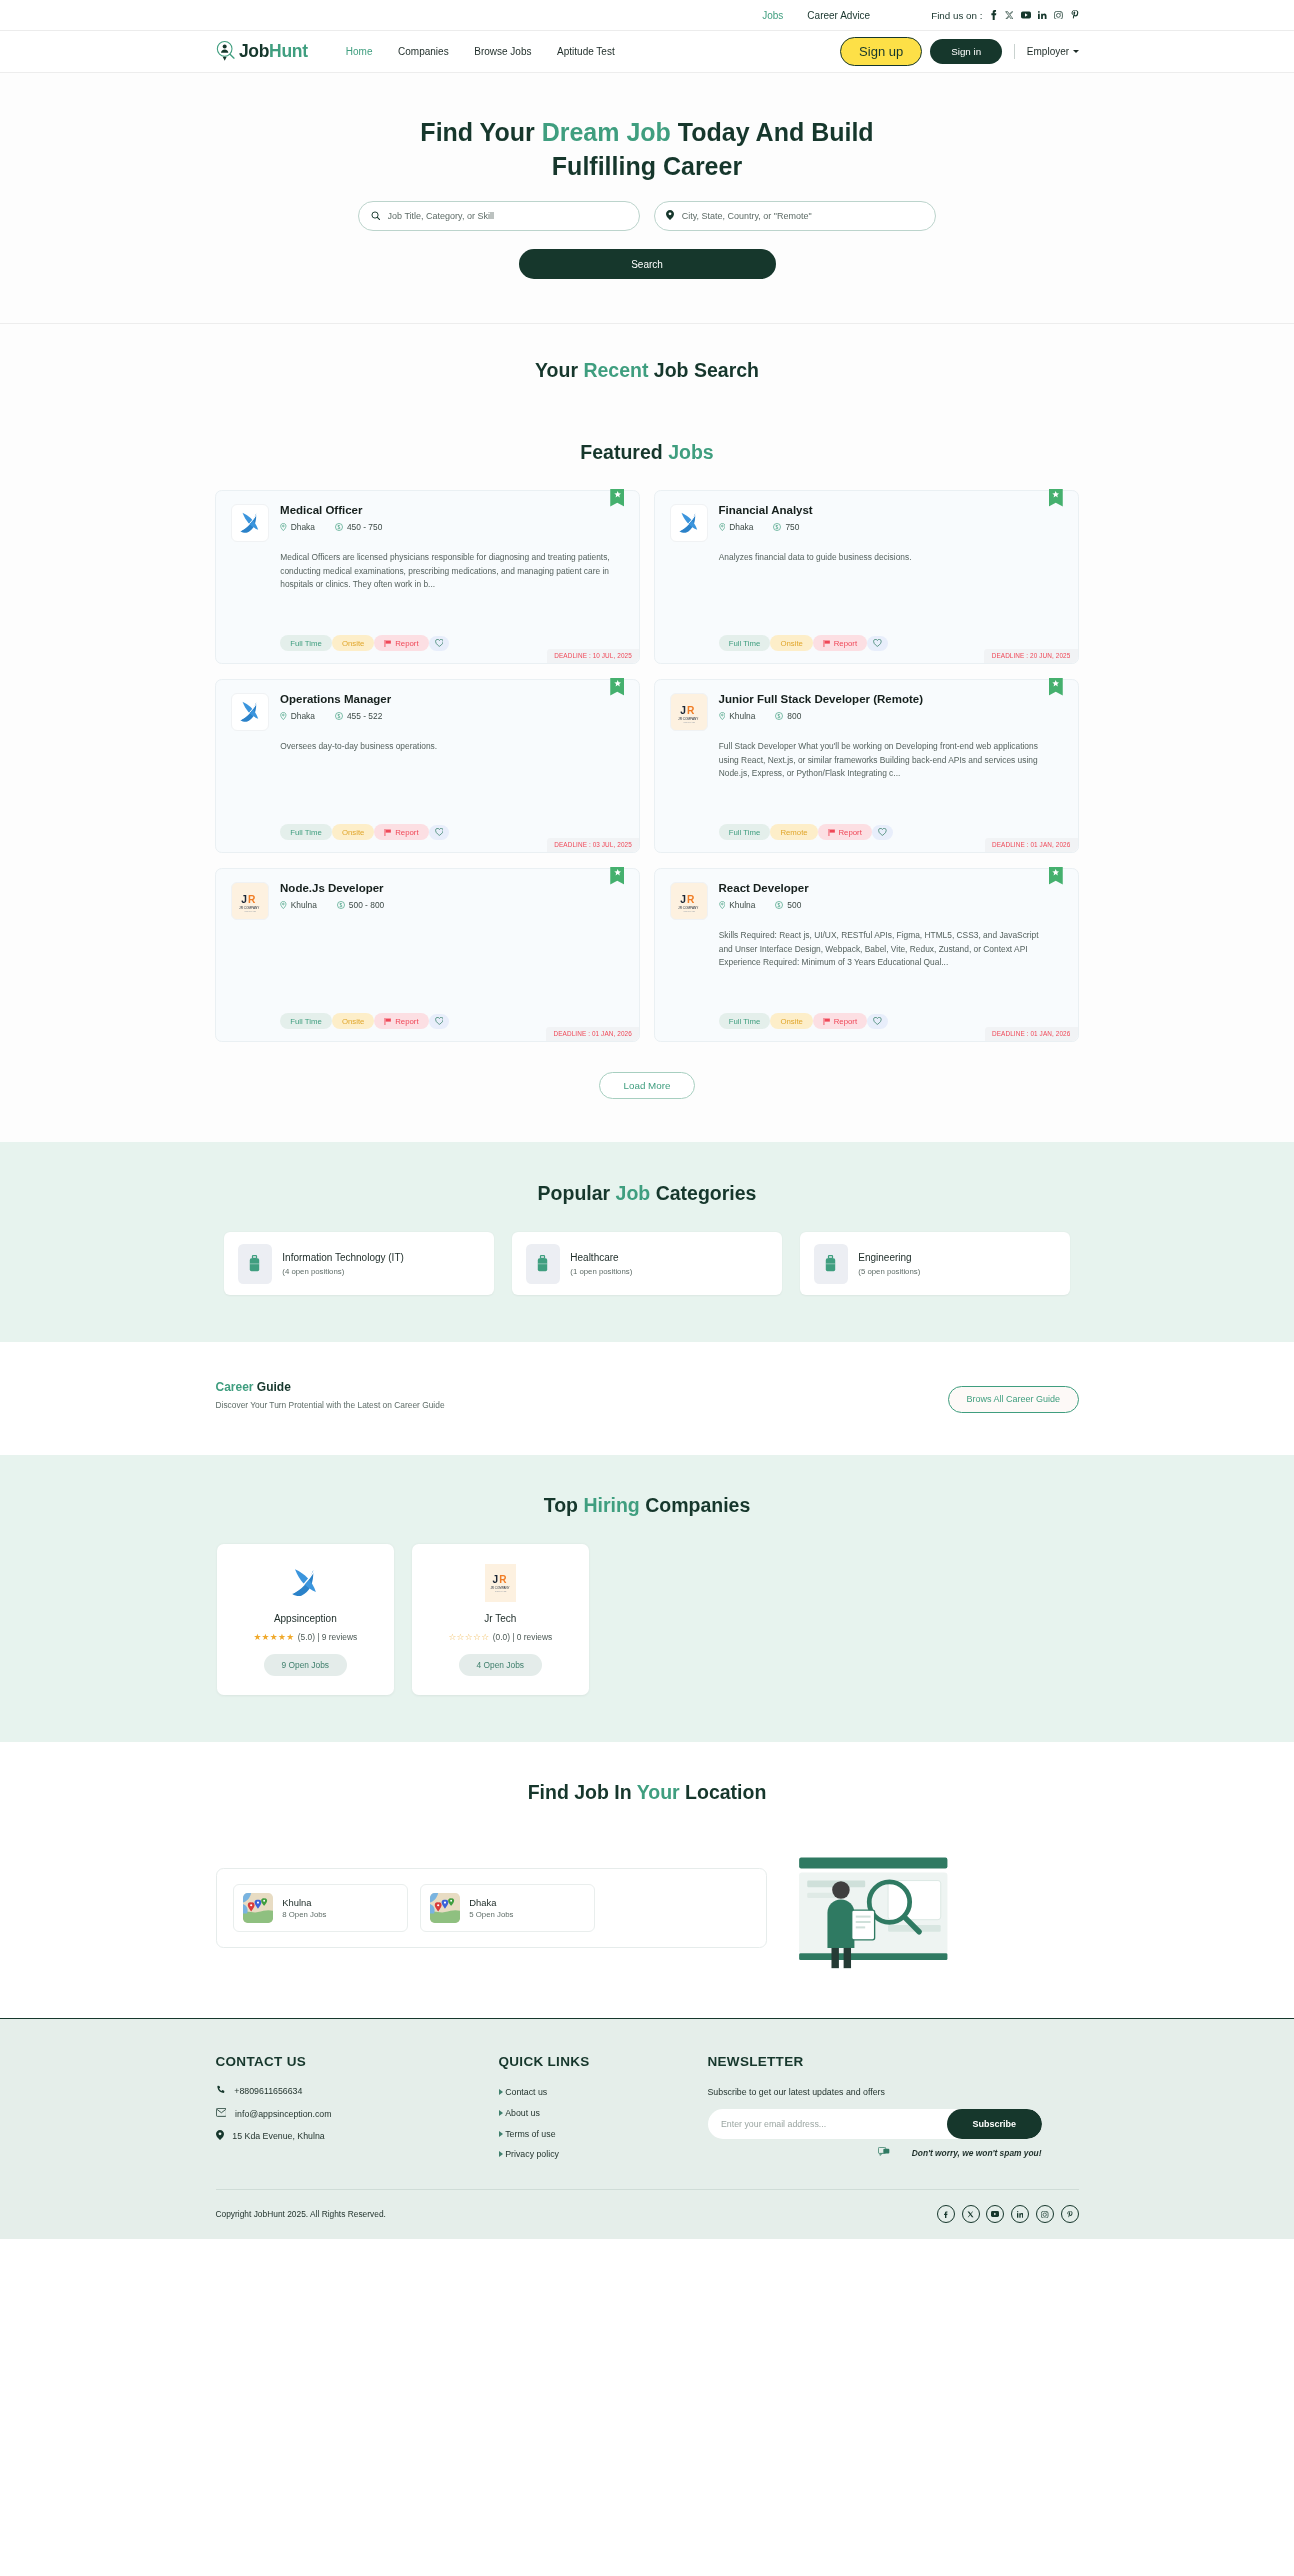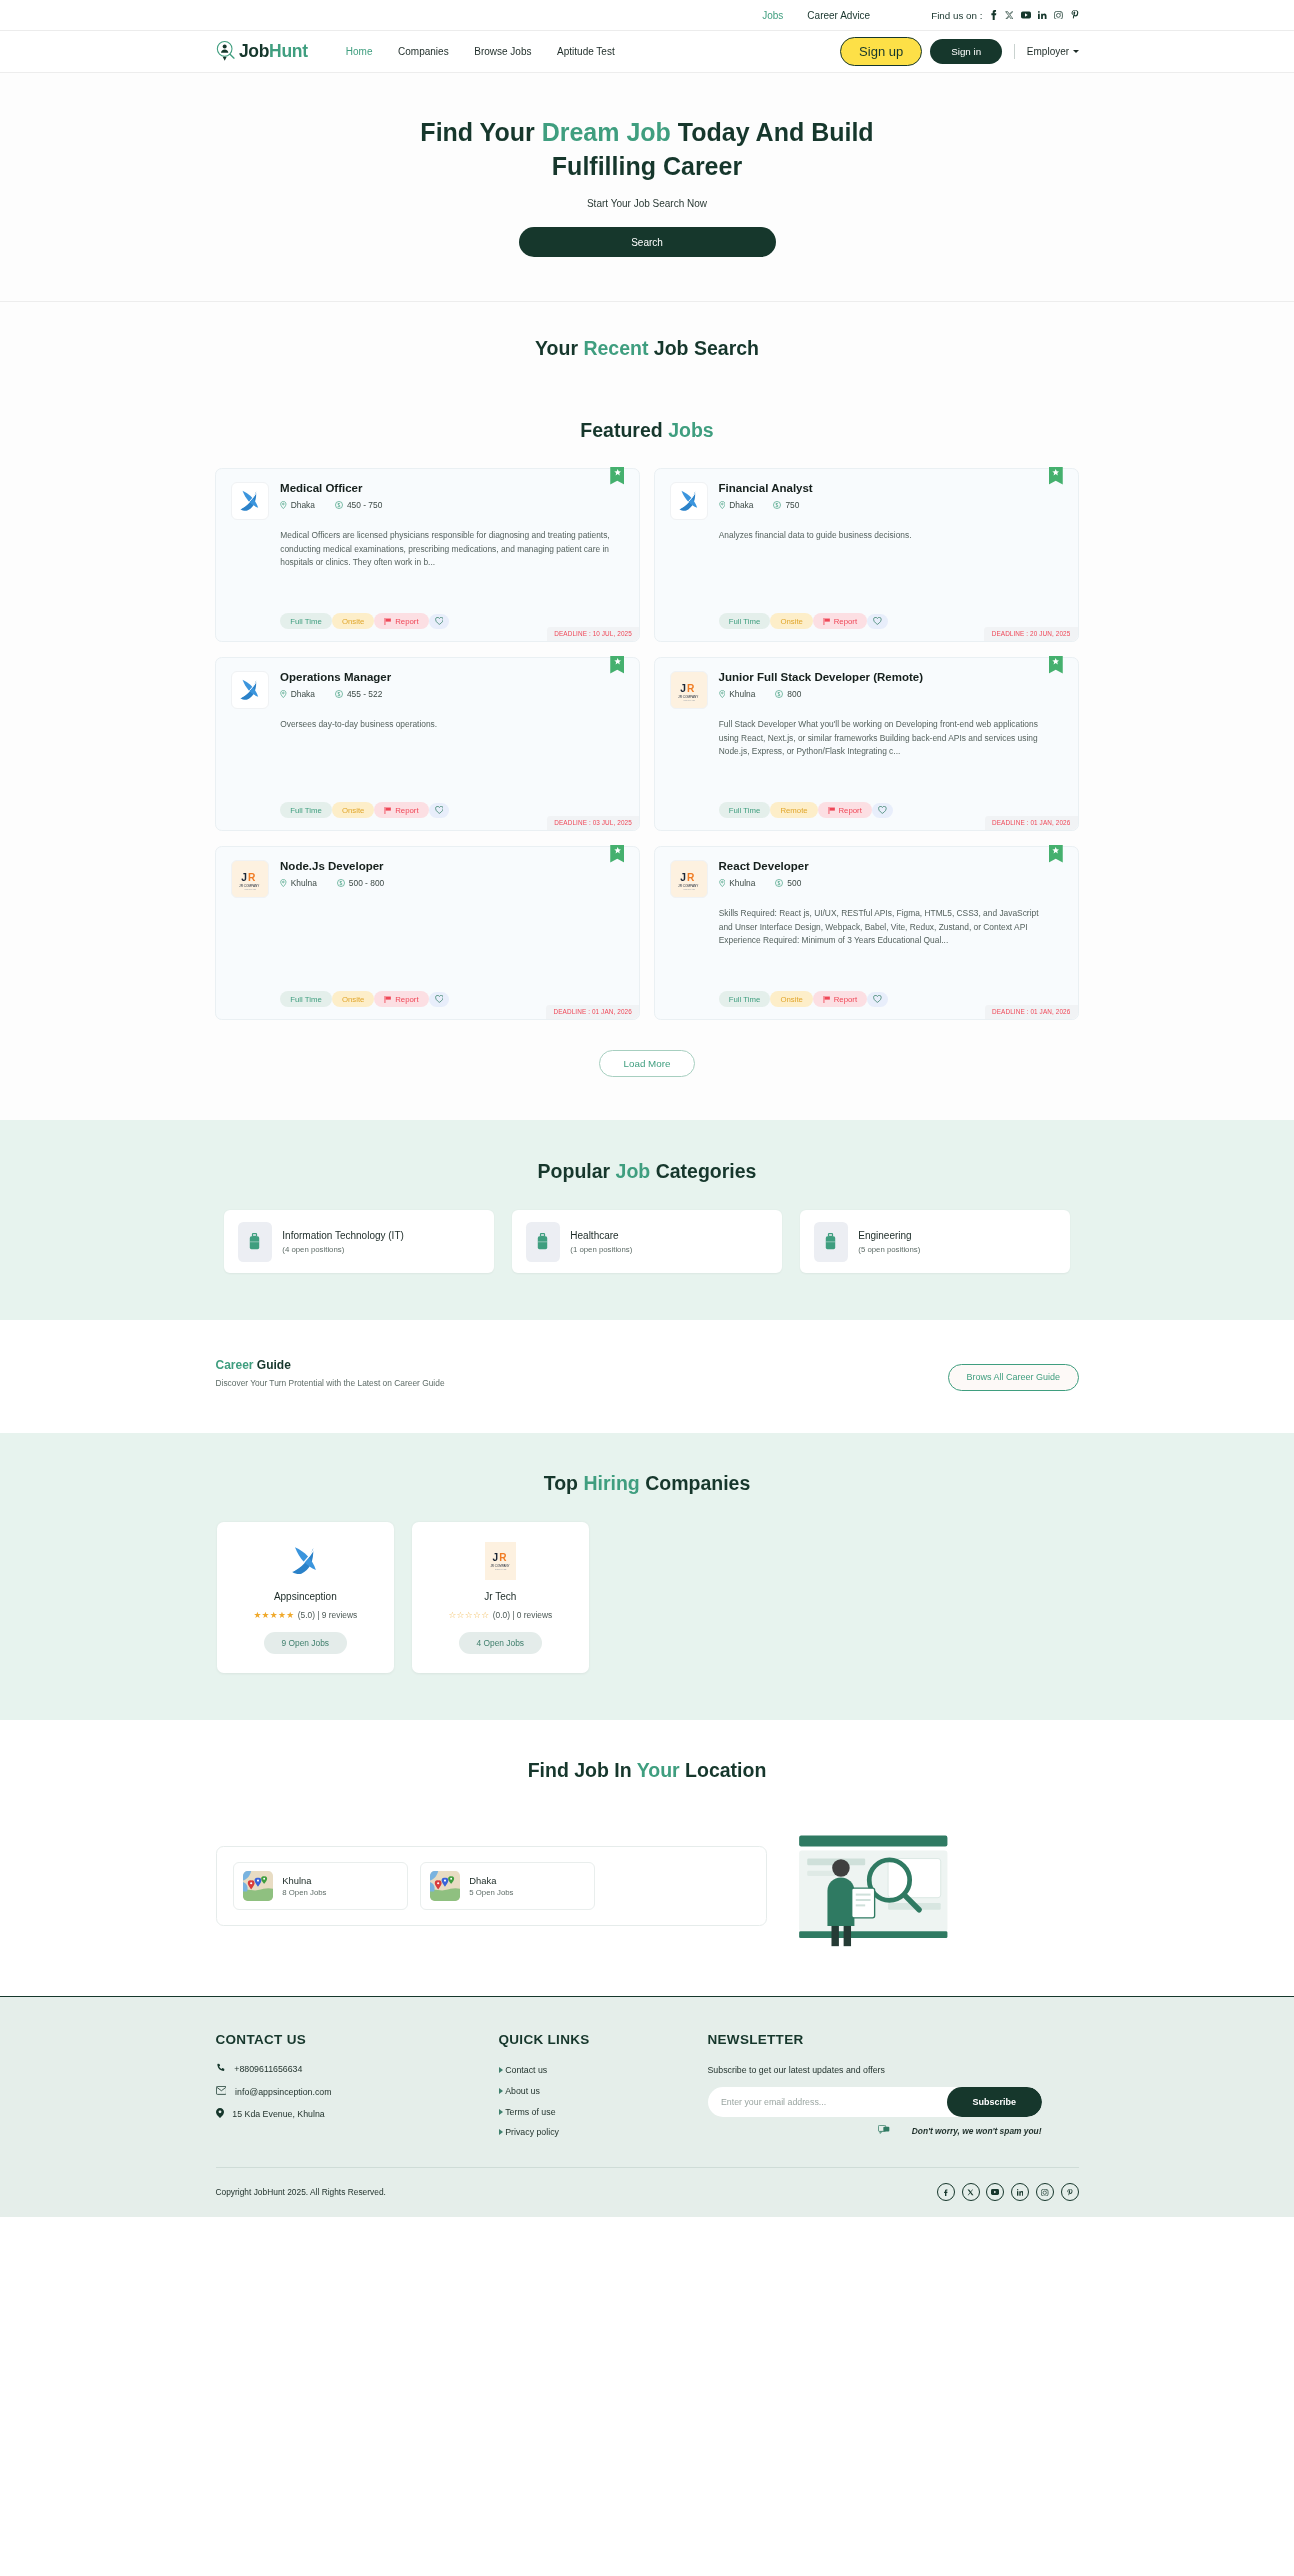--- a/index.html
+++ b/index.html
@@ -335,21 +335,36 @@
         <span class="employer">
           <span>Employer</span>
           <span class="caret"></span>
         </span>
       </div>
     </div>
   </div>
 
   <div class="hero">
     <h1><span>Find Your </span><span class="hl">Dream Job</span><span> Today And Build Fulfilling Career</span></h1>
-    <div class="hero-sub">Start Your Job Search Now</div>
+    <div class="search-row">
+      <div class="search-field">
+        <span><svg width="9.4" height="9.4" viewBox="0 0 14 14">
+              <circle cx="6" cy="6" r="4.6" fill="none" stroke="#16372c" stroke-width="1.4"></circle>
+              <path d="M9.5 9.5L13 13" stroke="#16372c" stroke-width="1.5" stroke-linecap="round"></path>
+            </svg></span>
+        <input type="text" placeholder="Job Title, Category, or Skill" style="">
+      </div>
+      <div class="search-field">
+        <span><svg width="8" height="10" viewBox="0 0 12 15">
+              <path d="M6 0C2.7 0 0 2.7 0 6c0 4.3 6 9 6 9s6-4.7 6-9c0-3.3-2.7-6-6-6z" fill="#16372c"></path>
+              <circle cx="6" cy="5.8" r="2.1" fill="#fff"></circle>
+            </svg></span>
+        <input type="text" placeholder="City, State, Country, or &quot;Remote&quot;" style="">
+      </div>
+    </div>
     <button class="btn-search">Search</button>
   </div>
 
   <div class="recent">
     <div class="wrap">
       <div class="sec-title"><span>Your </span><span class="hl">Recent</span><span> Job Search</span></div>
     </div>
   </div>
 
   <div class="featured">

